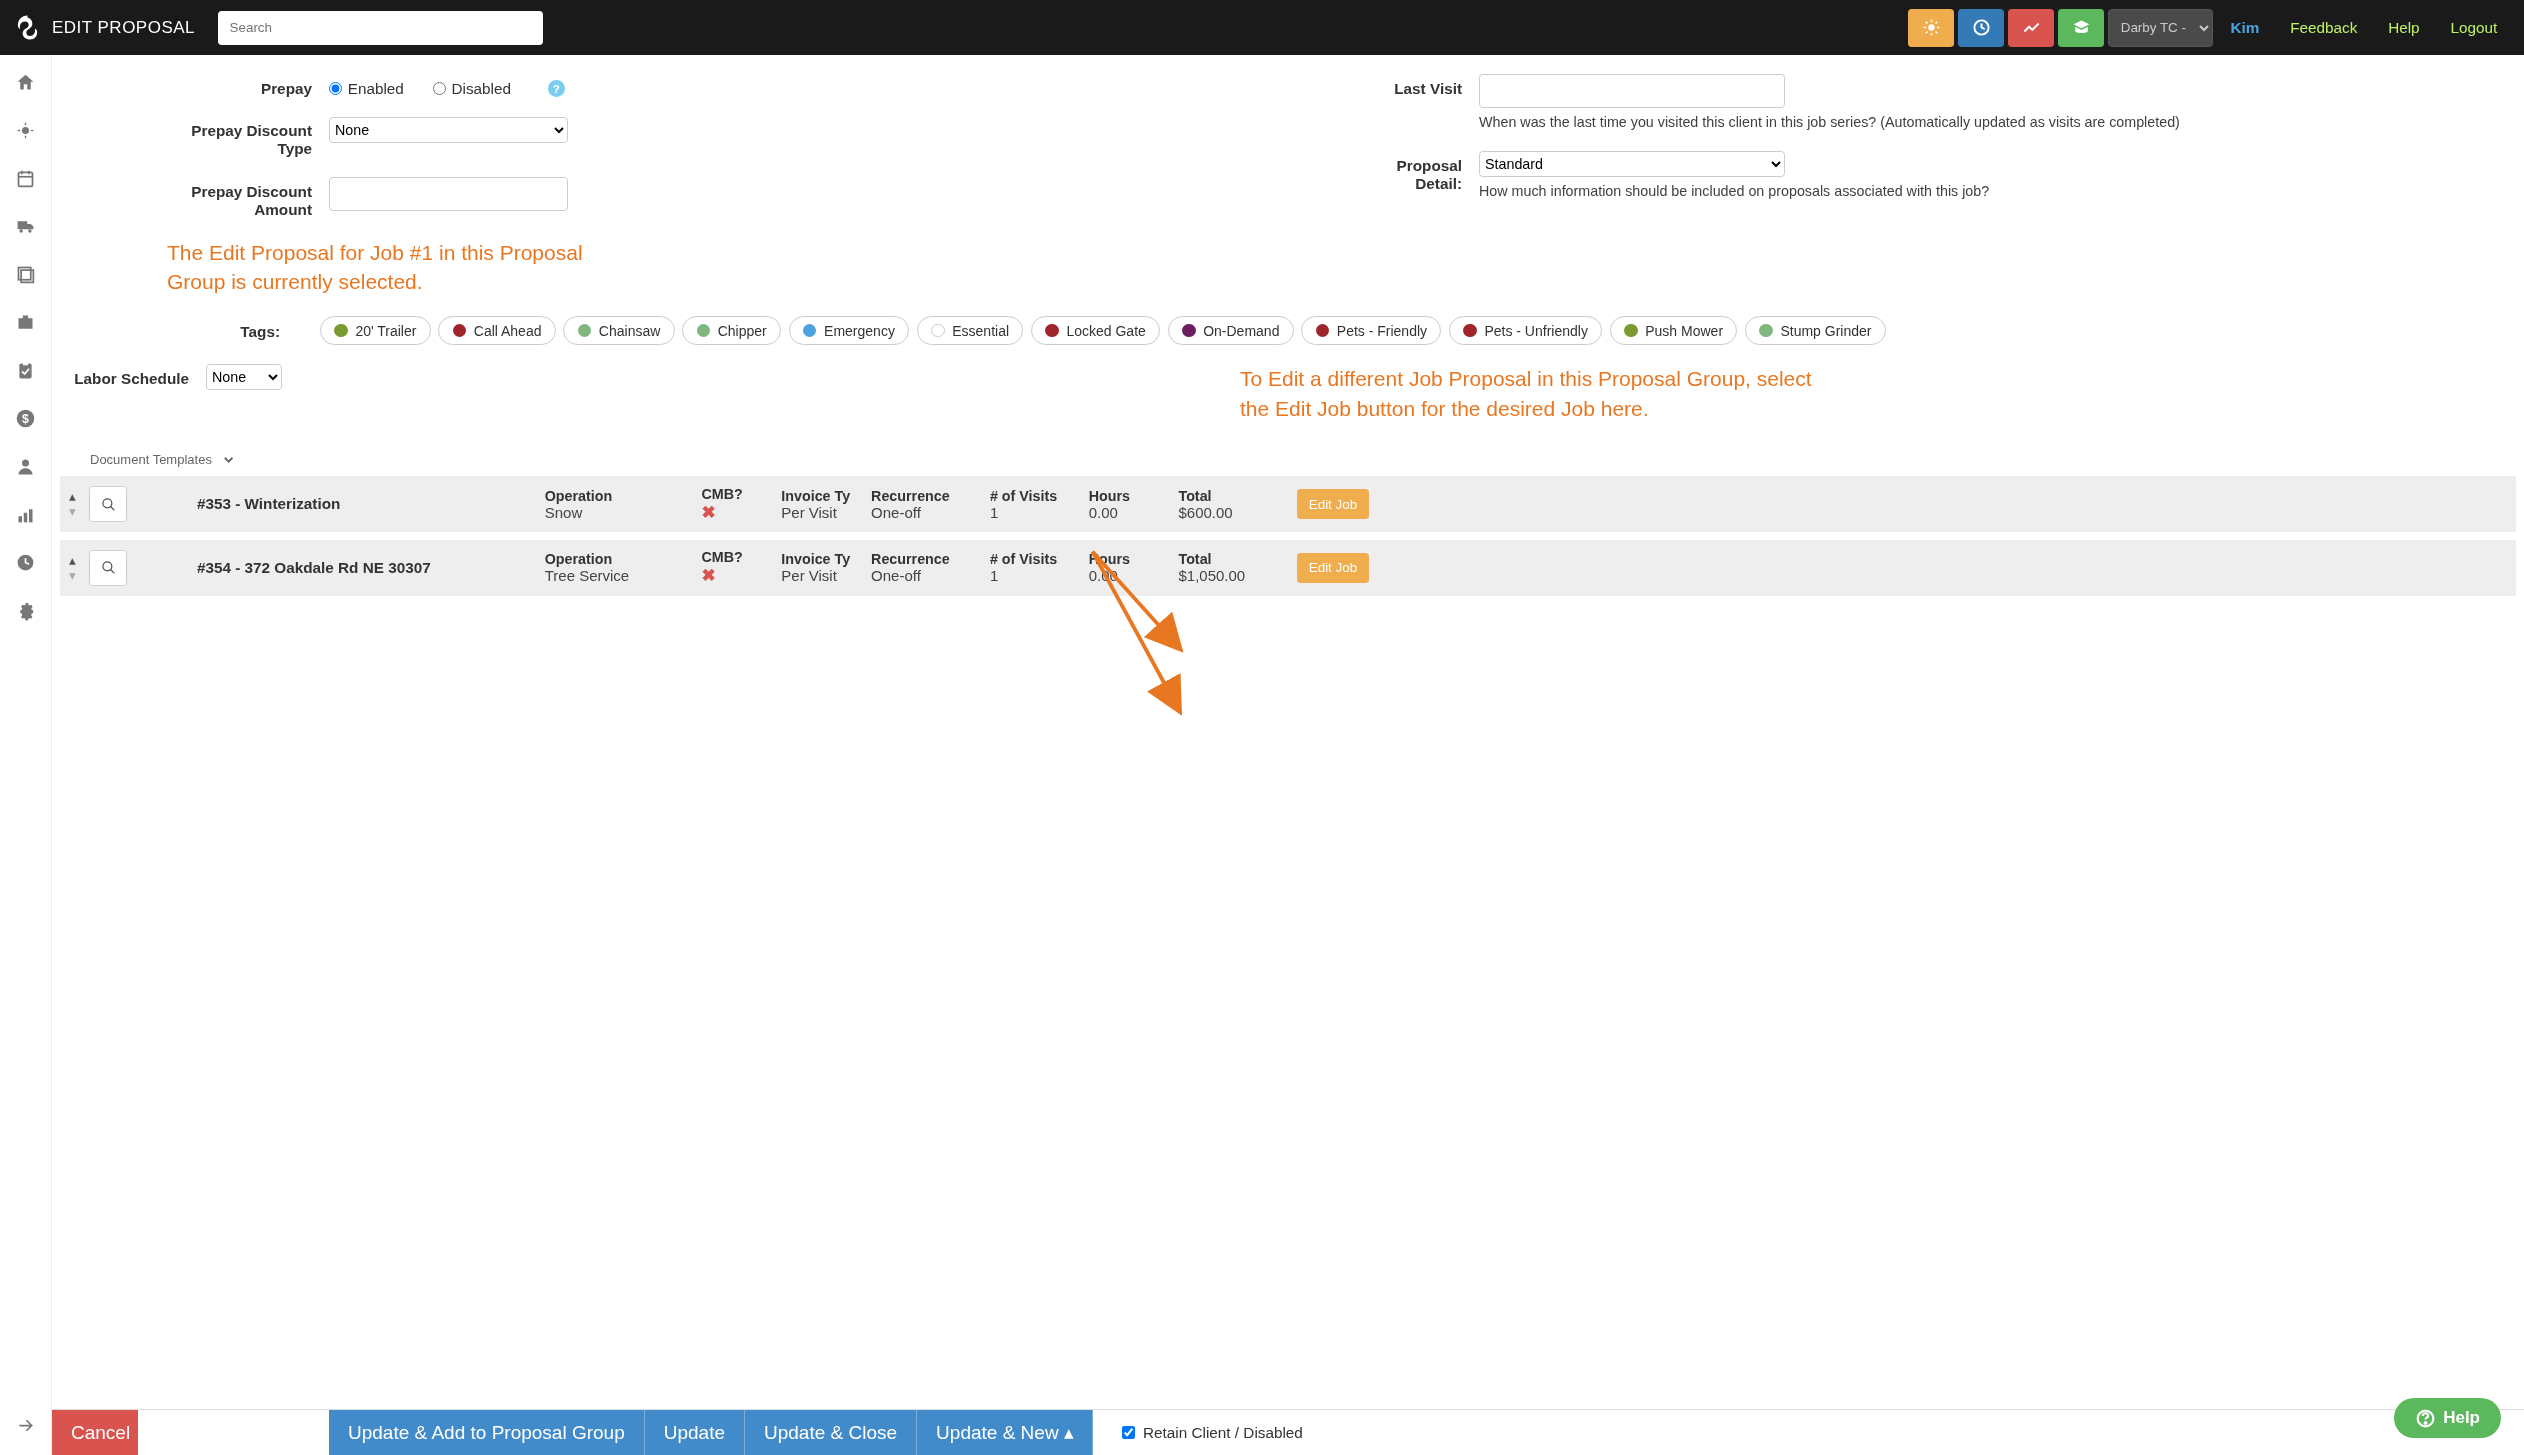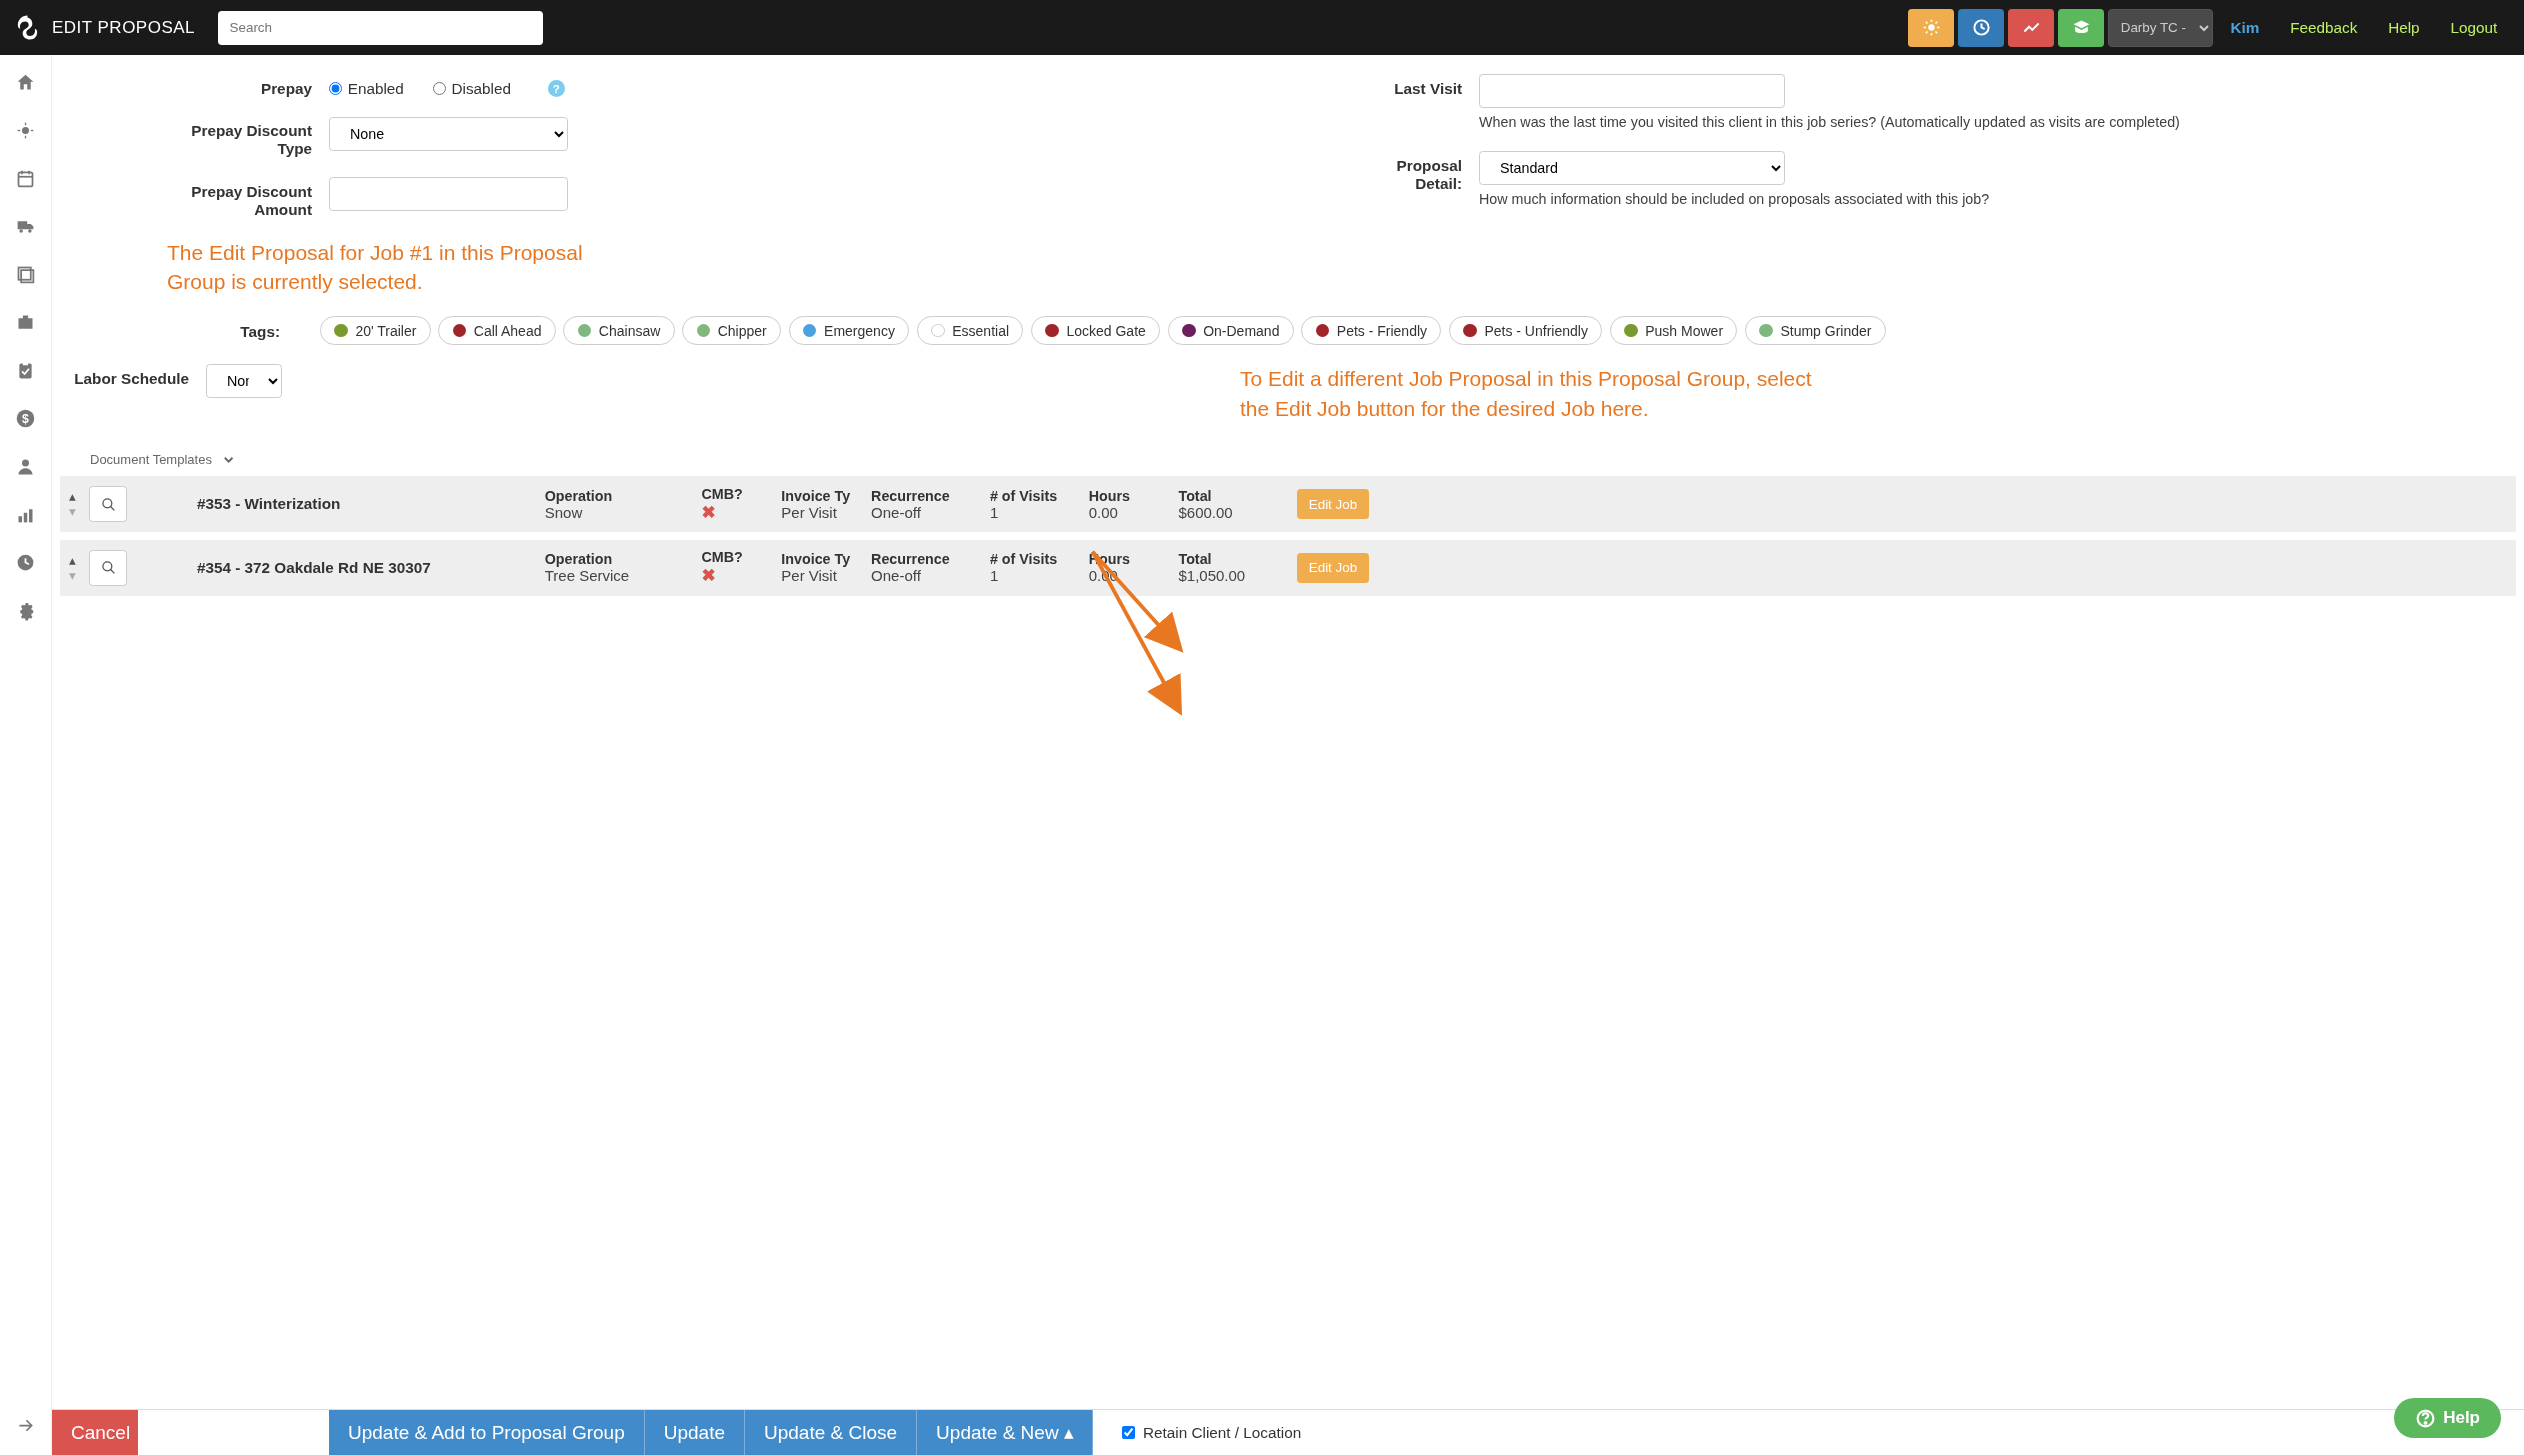--- a/index.html
+++ b/index.html
@@ -24,21 +24,21 @@
 .side-icon.bottom { margin-top: auto; margin-bottom: 19px; }
 .content { flex: 1; overflow: auto; position: relative; padding-bottom: 57px; }
 .form-area { padding: 19px 38px 9.5px 115px; }
 .two-col { display: grid; grid-template-columns: 1fr 1fr; gap: 57px; }
 .row { display: flex; align-items: flex-start; margin-bottom: 19px; }
 .row-label { width: 162px; text-align: right; padding-right: 17px; font-weight: 700; font-size: 15.3px; padding-top: 5.7px; color: #333; }
 .row-ctrl { flex: 1; }
 .radio-line { display: flex; align-items: center; gap: 29px; padding-top: 5.7px; }
 .radio-line label { display: flex; align-items: center; gap: 5.7px; font-size: 15.3px; }
 .help-circle { width: 17px; height: 17px; background: #7bcdef; color: #fff; border-radius: 50%; display: inline-flex; align-items: center; justify-content: center; font-size: 11.5px; font-weight: bold; margin-left: 7.6px; }
-.form-select { width: 239px; height: 34px; border: 1px solid #ccc; border-radius: 3.8px; padding: 0 16px; font-size: 14.3px; background: #fff; }
+.form-select { width: 239px; height: 26px; border: 1px solid #ccc; border-radius: 3.8px; padding: 0 1px; font-size: 14.3px; background: #fff; }
 .form-select.narrow { width: 76px; }
 .form-input { width: 239px; height: 34px; border: 1px solid #ccc; border-radius: 3.8px; padding: 0 7.6px; font-size: 14.3px; }
 .form-input.wide { width: 306px; }
 .help-text { color: #404040; font-size: 14.3px; margin-top: 4px; line-height: 1.4; }
 .btn-green { background: #5cb85c; color: #fff; border: none; border-radius: 3.8px; padding: 9.5px 15.3px; font-size: 14.3px; cursor: pointer; }
 .callout-orange { color: #e87722; font-size: 21px; font-weight: 500; line-height: 1.4; }
 .tags-row { display: flex; align-items: flex-start; margin: 19px 0 19px 0; }
 .tags-label { width: 153px; text-align: right; padding-right: 40px; font-weight: 700; font-size: 15.3px; padding-top: 7.6px; }
 .tags-wrap { flex: 1; display: flex; flex-wrap: wrap; gap: 7.6px; }
 .tag-pill { display: inline-flex; align-items: center; gap: 7.6px; border: 1px solid #ccc; border-radius: 17px; padding: 5.7px 13.4px; font-size: 14px; background: #fff; cursor: pointer; }
@@ -429,21 +429,21 @@
 
 <div class="footer">
   <button class="footer-btn cancel">Cancel</button>
   <div class="footer-gap"></div>
   <button class="footer-btn blue">Update &amp; Add to Proposal Group</button>
   <button class="footer-btn blue">Update</button>
   <button class="footer-btn blue">Update &amp; Close</button>
   <button class="footer-btn blue"><span>Update &amp; New</span> ▴</button>
   <label class="retain">
       <input type="checkbox" checked="" style=""> 
-      <span>Retain Client / Location</span>
+      <span>Retain Client / Disabled</span>
     </label>
 </div>
 
 <div class="help-bubble">
   <span>
       <svg width="21" height="21" viewBox="0 0 24 24" fill="none" stroke="currentColor" stroke-width="2.5">
         <circle cx="12" cy="12" r="9"></circle>
         <path d="M9 9a3 3 0 116 0c0 2-3 2-3 4"></path>
         <circle cx="12" cy="17" r="1" fill="currentColor"></circle>
       </svg>

